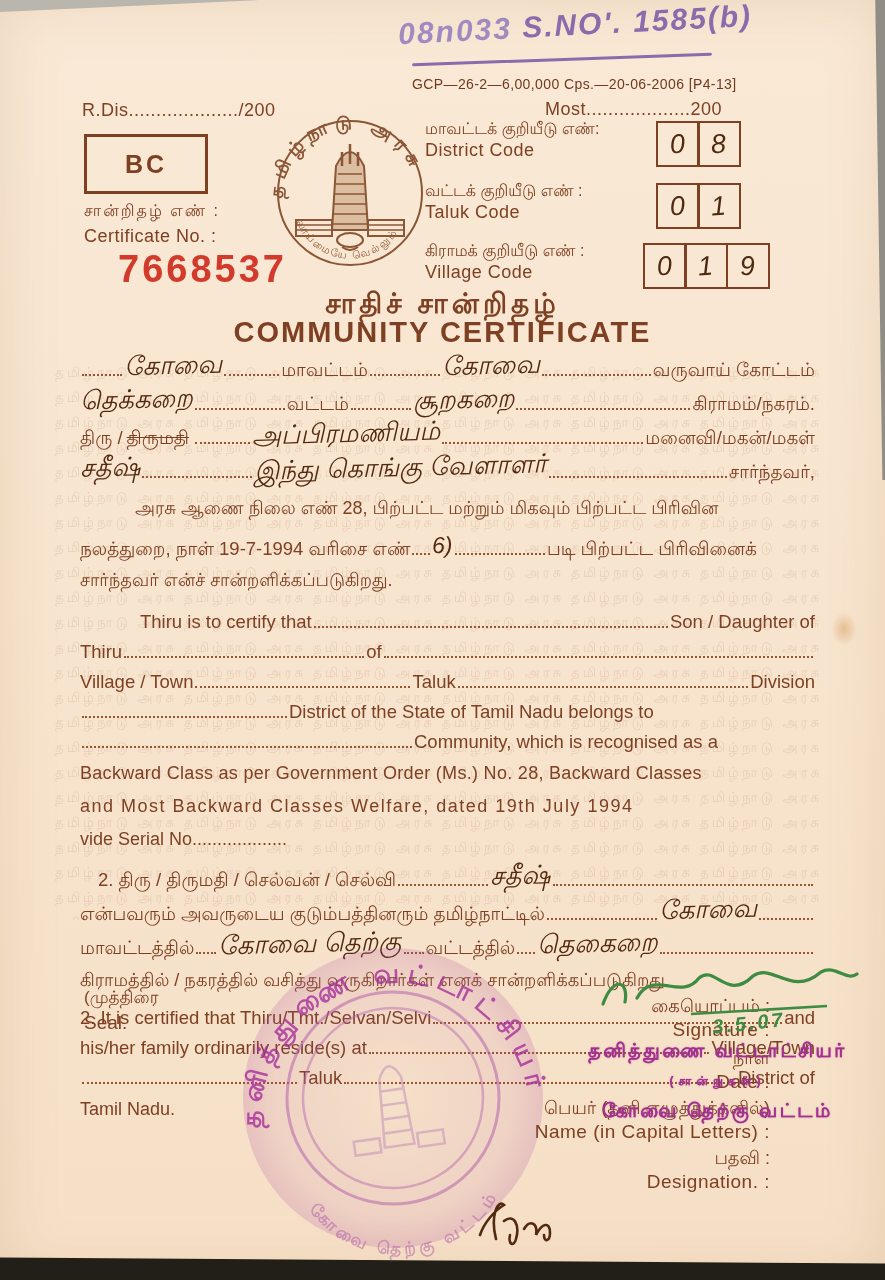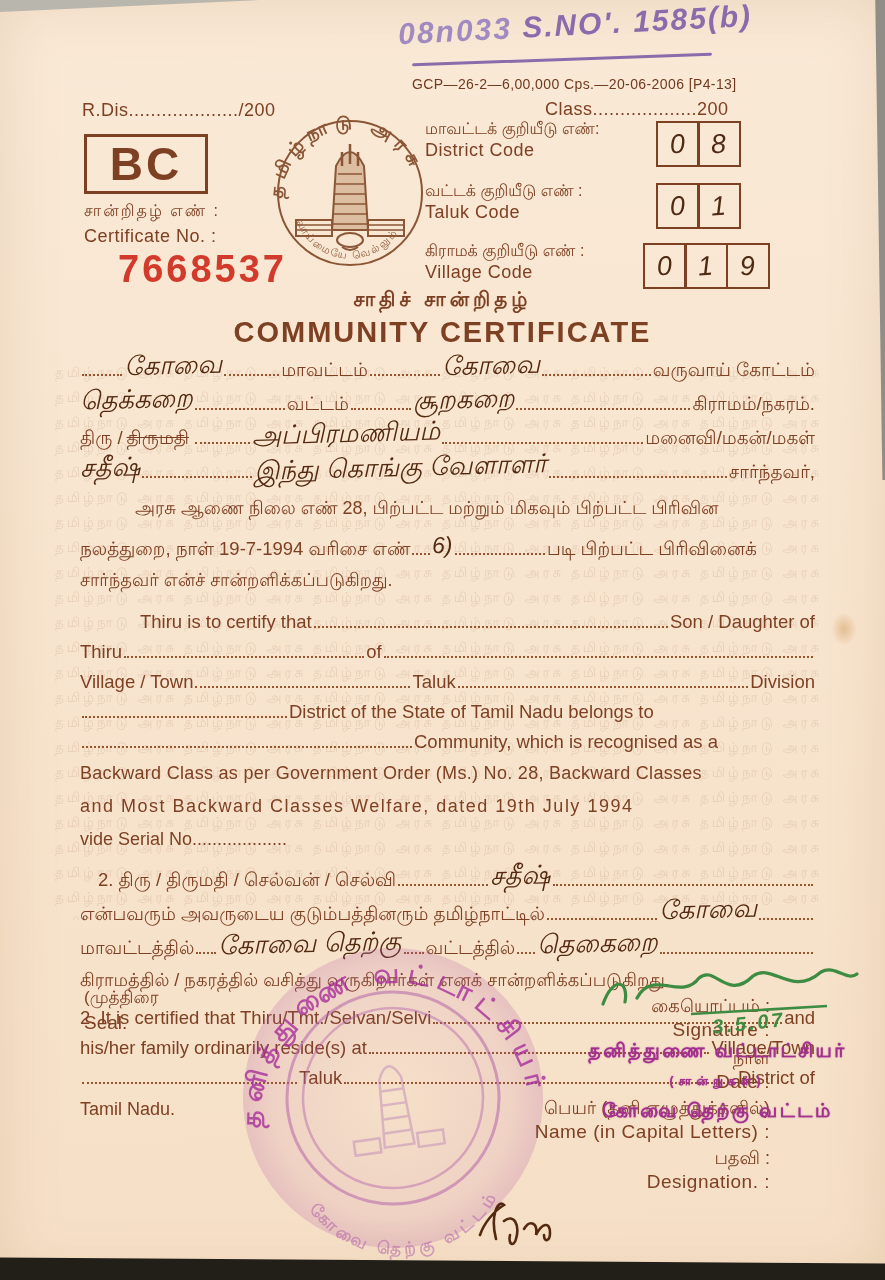--- a/index.html
+++ b/index.html
@@ -16,30 +16,30 @@
                 clip-path:polygon(0 25%,100% 45%,100% 100%,0 100%);}
   .stain{position:absolute;right:28px;top:612px;width:26px;height:34px;border-radius:50%;
          background:radial-gradient(ellipse,rgba(196,120,40,.35),rgba(196,120,40,0) 70%);}
   .p{color:#7e4023;}
   .abs{position:absolute;}
   .pen{color:#8a6bab;font-size:30px;font-weight:bold;font-style:italic;letter-spacing:2px;}
   .pen .lite{color:#a18ac0;}
   .gcp{font-size:14px;letter-spacing:.4px;color:#6f3a20;}
   .rdis,.dated{font-size:18px;color:#7e4023;letter-spacing:.5px;}
   .bc-box{width:118px;height:54px;border:3px solid #7e4023;display:flex;align-items:center;
-          justify-content:center;font-size:46px;font-weight:bold;letter-spacing:3px;color:#7e4023;}
+          justify-content:center;font-size:25px;font-weight:bold;letter-spacing:3px;color:#7e4023;}
   .lbl-ta{font-size:16px;color:#7e4023;}
   .lbl-en{font-size:18px;color:#7e4023;letter-spacing:.5px;}
   .certno{font-size:38px;font-weight:bold;color:#d23a2b;letter-spacing:3px;}
   .codes-row{position:absolute;left:425px;width:440px;}
   .code-cells{position:absolute;display:flex;}
   .cell{width:40px;height:42px;border:2.5px solid #7e4023;margin-left:-2.5px;display:flex;
         align-items:center;justify-content:center;}
   .cell .hwd{font-size:27px;color:#4f2a12;font-style:italic;transform:rotate(-4deg);}
-  .title-ta{width:100%;text-align:center;font-size:20px;font-weight:bold;color:#7e4023;letter-spacing:4px;}
+  .title-ta{width:100%;text-align:center;font-size:28px;font-weight:bold;color:#7e4023;letter-spacing:4px;}
   .title-en{width:100%;text-align:center;font-size:29px;font-weight:600;color:#7e4023;letter-spacing:2px;}
   .wm{position:absolute;left:55px;top:360px;width:780px;height:560px;overflow:hidden;
       color:#8d5436;opacity:.15;font-size:13.5px;line-height:25px;letter-spacing:3px;
       word-break:break-all;pointer-events:none;}
   .body-block{position:absolute;left:80px;top:352px;width:735px;}
   .ln{display:flex;align-items:baseline;font-size:18.5px;color:#7e4023;min-height:30px;}
   .dots{flex:1;border-bottom:2px dotted #96552f;height:1.05em;margin:0 2px;}
   .dots.fix{flex:none;}
   .hw{font-style:italic;color:#53290f;font-size:26px;display:inline-block;
       transform:rotate(-1.5deg);position:relative;top:-2px;white-space:nowrap;}
@@ -68,21 +68,21 @@
   <div class="stain"></div>
 
   <div class="abs pen" style="left:398px;top:8px;transform:rotate(-3deg);">
     <span class="lite">08n033</span>
     <span>S.NO'.</span>
     <span>1585(b)</span>
   </div>
   <div class="abs" style="left:412px;top:58px;width:300px;height:3px;background:#8a6bab;transform:rotate(-2deg);border-radius:2px;"></div>
 
   <div class="abs gcp" style="left:412px;top:76px;">GCP—26-2—6,00,000  Cps.—20-06-2006 [P4-13]</div>
-  <div class="abs dated" style="left:545px;top:99px;">Class...................200</div>
+  <div class="abs dated" style="left:545px;top:99px;">Most...................200</div>
   <div class="abs rdis" style="left:82px;top:100px;">R.Dis..................../200</div>
 
   <div class="abs bc-box" style="left:84px;top:134px;">BC</div>
   <div class="abs lbl-ta" style="left:84px;top:202px;letter-spacing:2px;">சான்றிதழ் எண் :</div>
   <div class="abs lbl-en" style="left:84px;top:226px;">Certificate No.   :</div>
   <div class="abs certno" style="left:118px;top:248px;">7668537</div>
 
   <svg class="abs" style="left:268px;top:108px;" width="164" height="170" viewBox="0 0 164 170">
     <circle cx="82" cy="85" r="72" fill="none" stroke="#8a5636" stroke-width="2"></circle>
     <defs>

